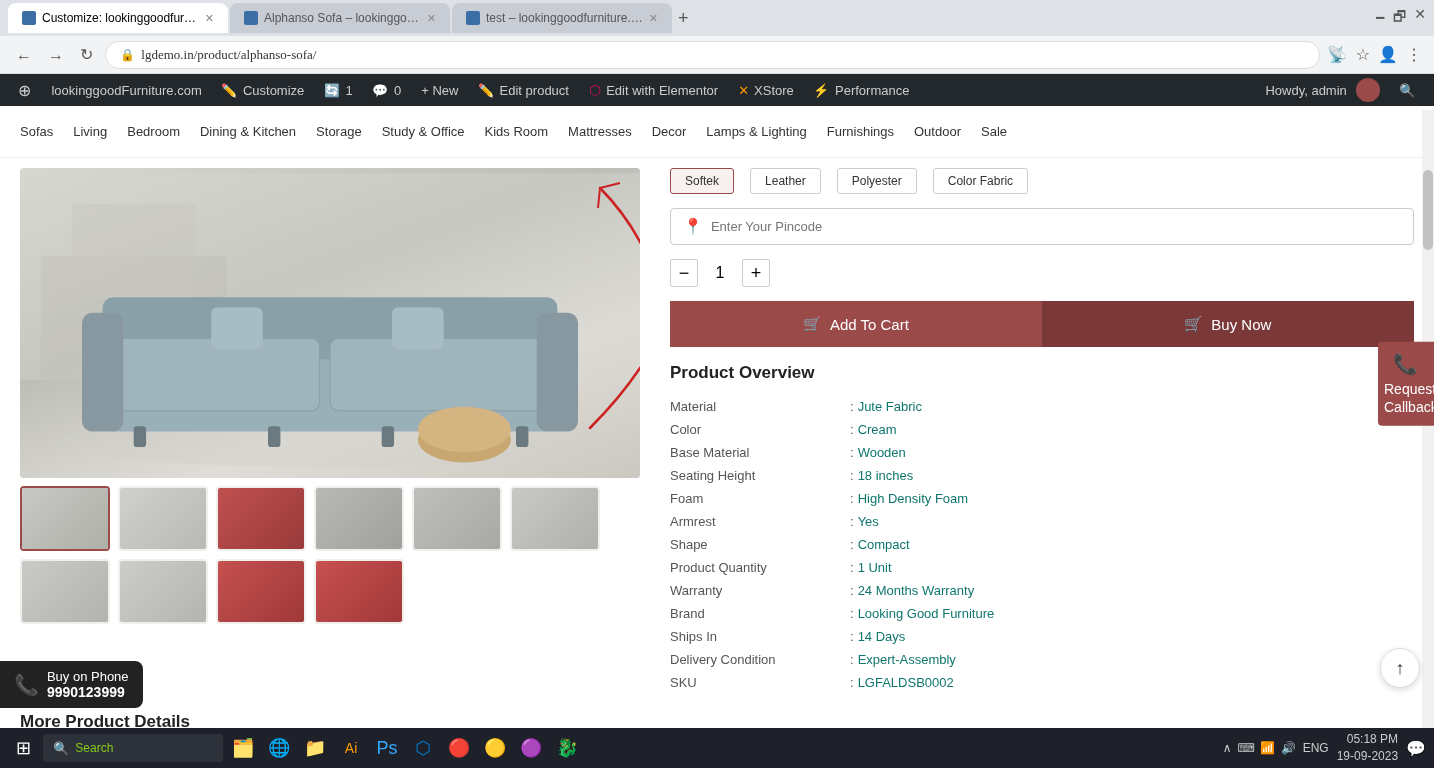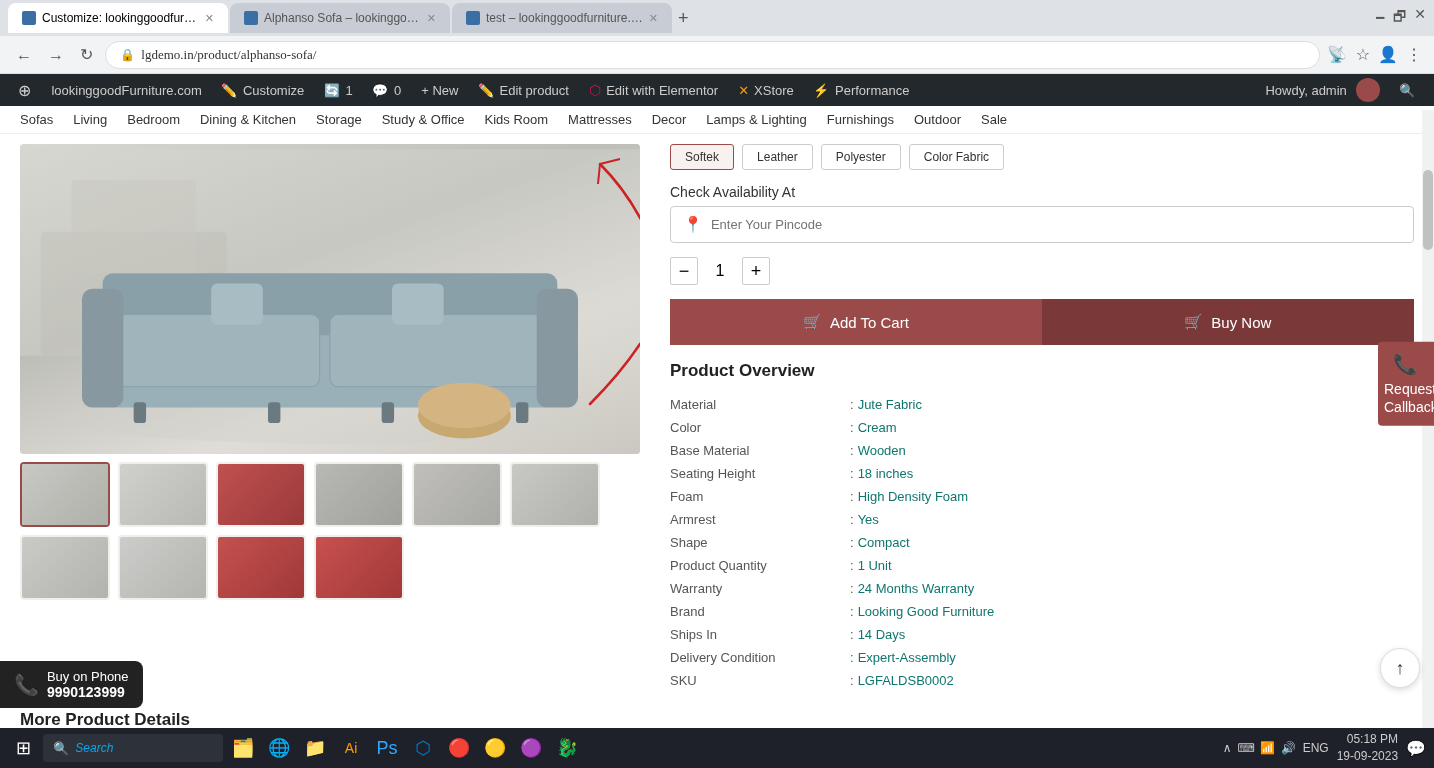--- a/index.html
+++ b/index.html
@@ -90,21 +90,21 @@
       text-decoration: none;
       font-size: 13px;
       white-space: nowrap;
     }
     .wp-admin-bar-right { margin-left: auto; display: flex; align-items: center; }
 
     
     .site-nav {
       background: #fff;
       border-bottom: 1px solid #eee;
-      height: 28px;
+      height: 52px;
       display: flex;
       align-items: center;
       padding: 0 20px;
       gap: 20px;
       font-size: 13px;
       color: #333;
       overflow: hidden;
     }
     .nav-item { cursor: pointer; white-space: nowrap; color: #333; }
 
@@ -181,21 +181,21 @@
     
     .product-detail {
       flex: 1;
       padding: 10px 20px 10px 10px;
       overflow: hidden;
     }
 
     
     .swatch-row {
       display: flex;
-      gap: 8px;
+      gap: 16px;
       margin-bottom: 14px;
     }
     .swatch {
       padding: 5px 14px;
       border: 1px solid #ccc;
       border-radius: 3px;
       cursor: pointer;
       font-size: 12px;
       background: #fff;
       color: #333;
@@ -594,21 +594,20 @@
   <div class="product-detail">
 
     <div class="swatch-row">
       <button class="swatch active">Softek</button>
       <button class="swatch">Leather</button>
       <button class="swatch">Polyester</button>
       <button class="swatch">Color Fabric</button>
     </div>
 
     <div class="availability-section">
-      <div class="availability-label">Check Availability At</div>
       <div class="pincode-input-wrap">
         <span class="pin-icon">📍</span>
         <input class="pincode-input" type="text" placeholder="Enter Your Pincode" style="">
       </div>
     </div>
 
     <div class="quantity-row">
       <button class="qty-btn">−</button>
       <span class="qty-value">1</span>
       <button class="qty-btn">+</button>
@@ -722,21 +721,21 @@
   <div class="phone-text">
     <div>Buy on Phone</div>
     <div class="phone-number">9990123999</div>
   </div>
 </div>
 
 <div class="taskbar">
   <button class="taskbar-start">⊞</button>
   <div style="background:#2d3139;border-radius:4px;height:28px;display:flex;align-items:center;padding:0 10px;gap:6px;width:180px;">
     <span style="color:#aaa;font-size:13px;">🔍</span>
-    <span style="color:#0ea5e9;font-size:12px;font-style:italic;">Search</span>
+    <span style="color:#84cc16;font-size:12px;">Search</span>
   </div>
 
   <div class="taskbar-icon">
       <span style="font-size:18px;">🗂️</span>
     </div>
   <div class="taskbar-icon">
       <span style="font-size:18px;">🌐</span>
     </div>
   <div class="taskbar-icon">
       <span style="font-size:18px;">📁</span>

